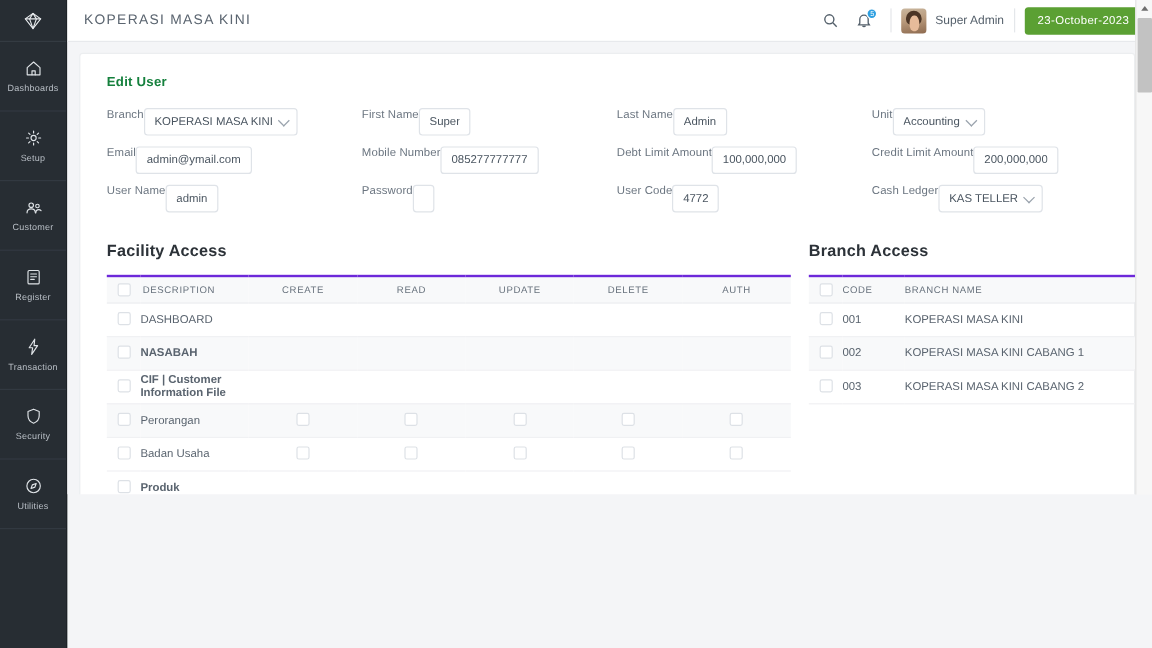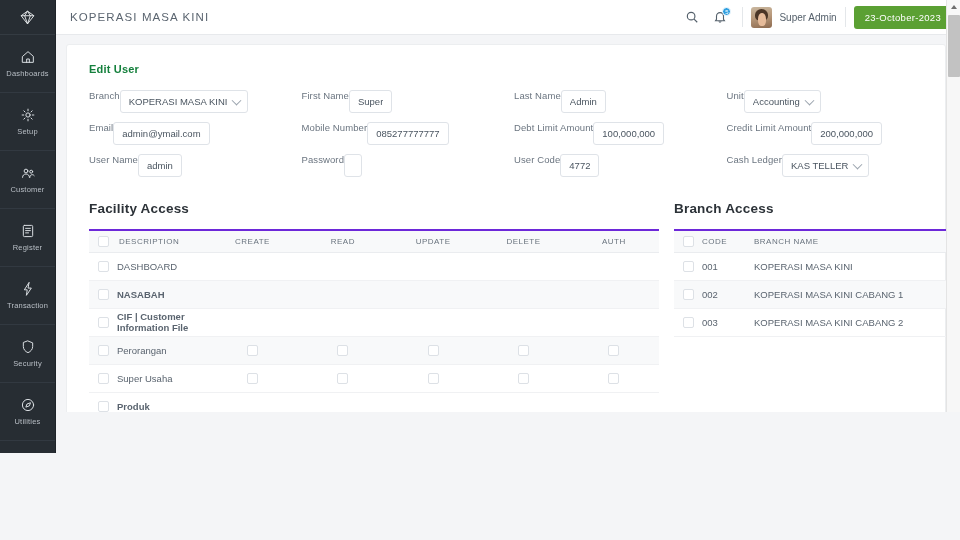--- a/index.html
+++ b/index.html
@@ -6,21 +6,21 @@
   html, body {
     width: 960px; height: 540px;
     font-family: "Liberation Sans", sans-serif;
     background: #f4f5f7;
     overflow: hidden;
   }
   .app { position: relative; width: 960px; height: 540px; display: flex; }
 
   
   .sidebar {
-    width: 56px; min-width: 56px; height: 453px;
+    width: 56px; min-width: 56px; height: 540px;
     background: #272d33;
     border-right: 1px solid #1e2328;
     display: flex; flex-direction: column; align-items: center;
     overflow: hidden;
   }
   .logo-cell {
     width: 56px; height: 35px;
     display: flex; align-items: center; justify-content: center;
     border-bottom: 1px solid #343b42;
   }
@@ -432,21 +432,21 @@
                     <td><span class="cbx"></span></td>
                     <td class="desc d-lvl2">Perorangan</td>
                     <td><span class="cbx"></span></td>
                     <td><span class="cbx"></span></td>
                     <td><span class="cbx"></span></td>
                     <td><span class="cbx"></span></td>
                     <td><span class="cbx"></span></td>
                   </tr>
                   <tr>
                     <td><span class="cbx"></span></td>
-                    <td class="desc d-lvl2">Super Usaha</td>
+                    <td class="desc d-lvl2">Badan Usaha</td>
                     <td><span class="cbx"></span></td>
                     <td><span class="cbx"></span></td>
                     <td><span class="cbx"></span></td>
                     <td><span class="cbx"></span></td>
                     <td><span class="cbx"></span></td>
                   </tr>
                   <tr>
                     <td><span class="cbx"></span></td>
                     <td class="desc d-lvl1">Produk</td>
                     <td></td>

